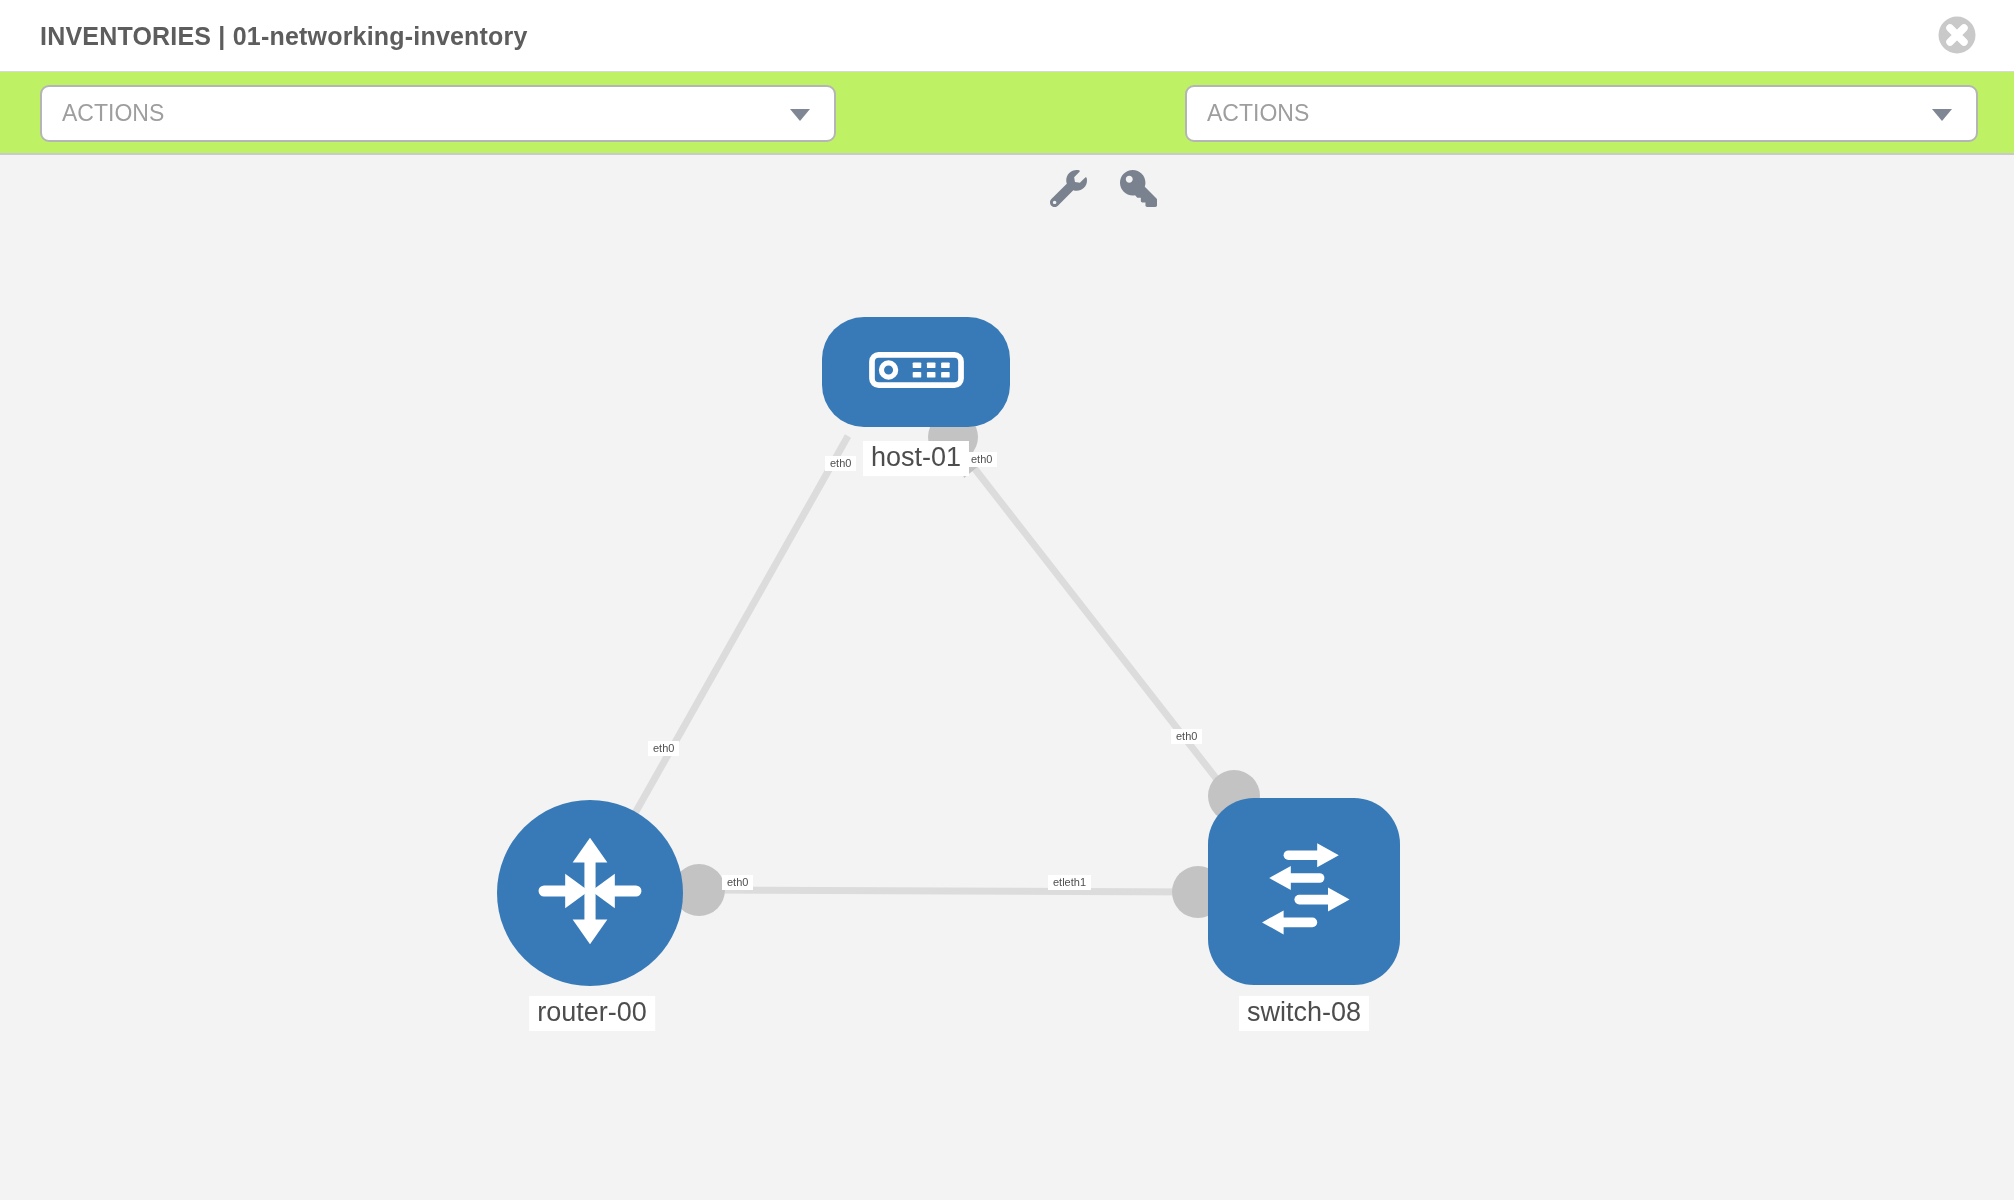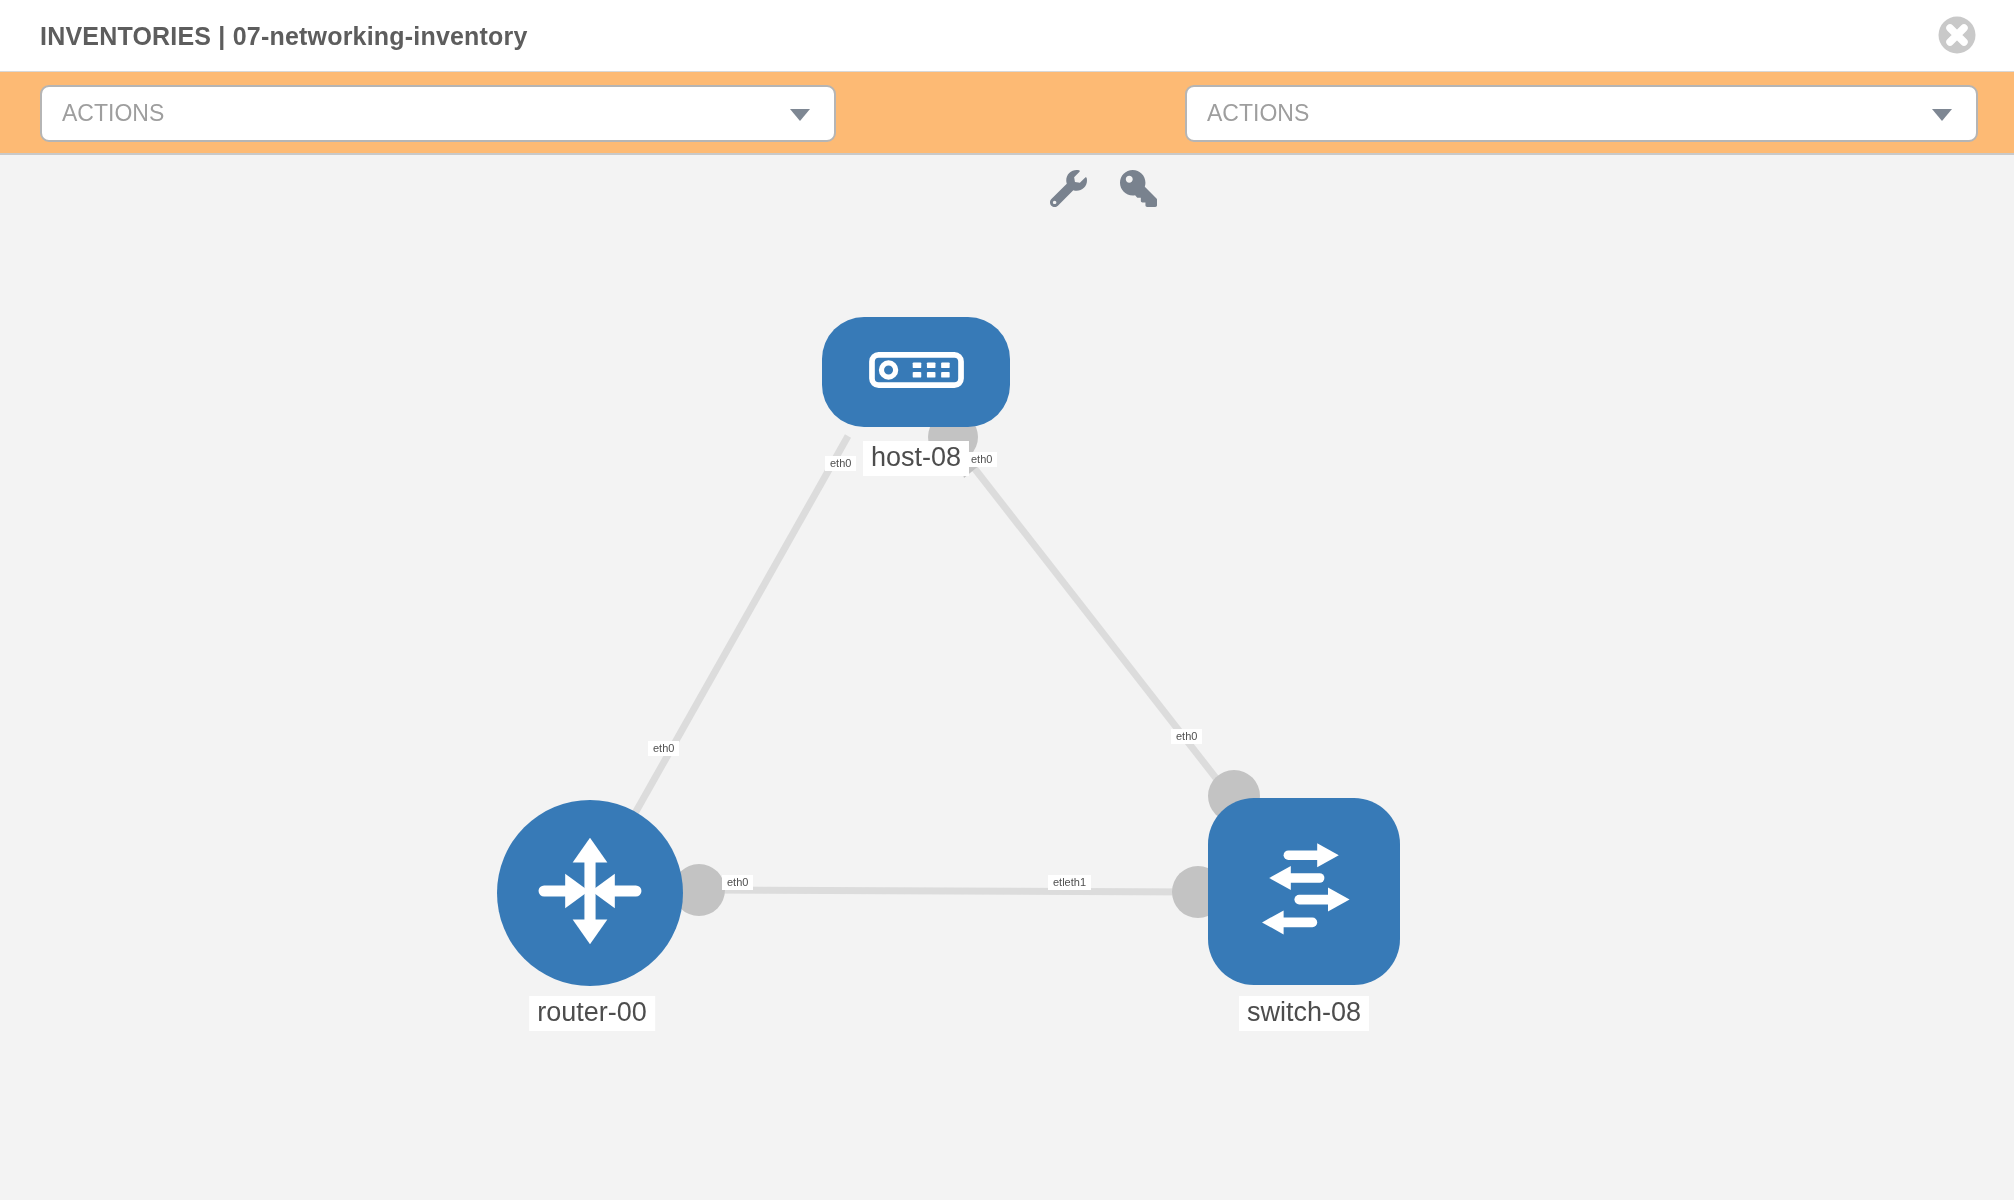--- a/index.html
+++ b/index.html
@@ -6,21 +6,21 @@
   body{
     width:2014px;height:1200px;overflow:hidden;position:relative;
     font-family:"Liberation Sans","DejaVu Sans",sans-serif;
     background:#f3f3f3;
   }
   
   .header{position:absolute;top:0;left:0;width:2014px;height:71px;background:#ffffff;border-bottom:1px solid #d8d8d8;z-index:10;}
   .page-title{position:absolute;left:40px;top:50%;transform:translateY(-50%);font-size:25px;font-weight:bold;color:#5d5d5d;letter-spacing:.2px;white-space:nowrap;}
   .close-btn{position:absolute;right:38px;top:16px;width:38px;height:38px;cursor:pointer;border:none;background:transparent;padding:0;}
   
-  .toolbar{position:absolute;top:72px;left:0;width:2014px;height:83px;background:#fdba74;border-bottom:2px solid #c9c9c9;box-sizing:border-box;z-index:10;}
+  .toolbar{position:absolute;top:72px;left:0;width:2014px;height:83px;background:#bef264;border-bottom:2px solid #c9c9c9;box-sizing:border-box;z-index:10;}
   .dd{position:absolute;top:13px;height:57px;background:#ffffff;border:2px solid #b5b5b5;border-radius:9px;box-sizing:border-box;display:flex;align-items:center;padding:0 20px;color:#9e9e9e;font-size:23px;cursor:pointer;}
   .dd-actions{left:40px;width:796px;}
   .dd-search{left:1185px;width:793px;}
   .caret{position:absolute;right:24px;top:50%;margin-top:-5px;width:0;height:0;border-left:10px solid transparent;border-right:10px solid transparent;border-top:12px solid #7e8793;}
   .tool-btn{position:absolute;top:95px;width:44px;height:42px;border:none;background:transparent;padding:0;cursor:pointer;}
   .tool-btn svg{display:block;margin:auto;}
   .btn-wrench{left:1046px;}
   .btn-key{left:1116px;}
   
   .canvas{position:absolute;top:155px;left:0;width:2014px;height:1045px;background:#f3f3f3;overflow:hidden;}
@@ -29,21 +29,21 @@
   .node-host{left:822px;top:162px;width:188px;height:110px;border-radius:42px;}
   .node-router{left:497px;top:645px;width:186px;height:186px;border-radius:50%;}
   .node-switch{left:1208px;top:643px;width:192px;height:187px;border-radius:46px;}
   .nlabel{position:absolute;z-index:3;background:#ffffff;color:#4d4d4d;font-size:27px;padding:1px 8px 3px;white-space:nowrap;transform:translateX(-50%);}
   .elabel{position:absolute;z-index:3;background:#ffffff;color:#4f4f4f;font-size:11px;padding:1px 5px 2px;white-space:nowrap;}
 </style>
 </head>
 <body>
 
 <div class="header">
-  <div class="page-title">INVENTORIES | 07-networking-inventory</div>
+  <div class="page-title">INVENTORIES | 01-networking-inventory</div>
   <button class="close-btn">
     <span>
       <svg width="38" height="38" viewBox="0 0 38 38">
         <circle cx="19" cy="19" r="18.5" fill="#c9c9c9"></circle>
         <path d="M12 12 L26 26 M26 12 L12 26" stroke="#ffffff" stroke-width="7.5" stroke-linecap="round"></path>
       </svg>
     </span>
   </button>
 </div>
 
@@ -135,21 +135,21 @@
           <polygon points="21,40 39,30 39,50" stroke="none"></polygon>
           <line x1="46" y1="58" x2="73" y2="58"></line>
           <polygon points="88,58 70,48 70,68" stroke="none"></polygon>
           <line x1="57" y1="77" x2="30" y2="77"></line>
           <polygon points="15,77 33,67 33,87" stroke="none"></polygon>
         </g>
       </svg>
     </span>
   </div>
 
-  <span class="nlabel" style="left:916px;top:286px;">host-08</span>
+  <span class="nlabel" style="left:916px;top:286px;">host-01</span>
   <span class="nlabel" style="left:592px;top:841px;text-align:right;">router-00</span>
   <span class="nlabel" style="left:1304px;top:841px;">switch-08</span>
 
   <span class="elabel" style="left:825px;top:301px;">eth0</span>
   <span class="elabel" style="left:966px;top:297px;">eth0</span>
   <span class="elabel" style="left:648px;top:586px;">eth0</span>
   <span class="elabel" style="left:1171px;top:574px;">eth0</span>
   <span class="elabel" style="left:722px;top:720px;">eth0</span>
   <span class="elabel" style="left:1048px;top:720px;">etleth1</span>
 

